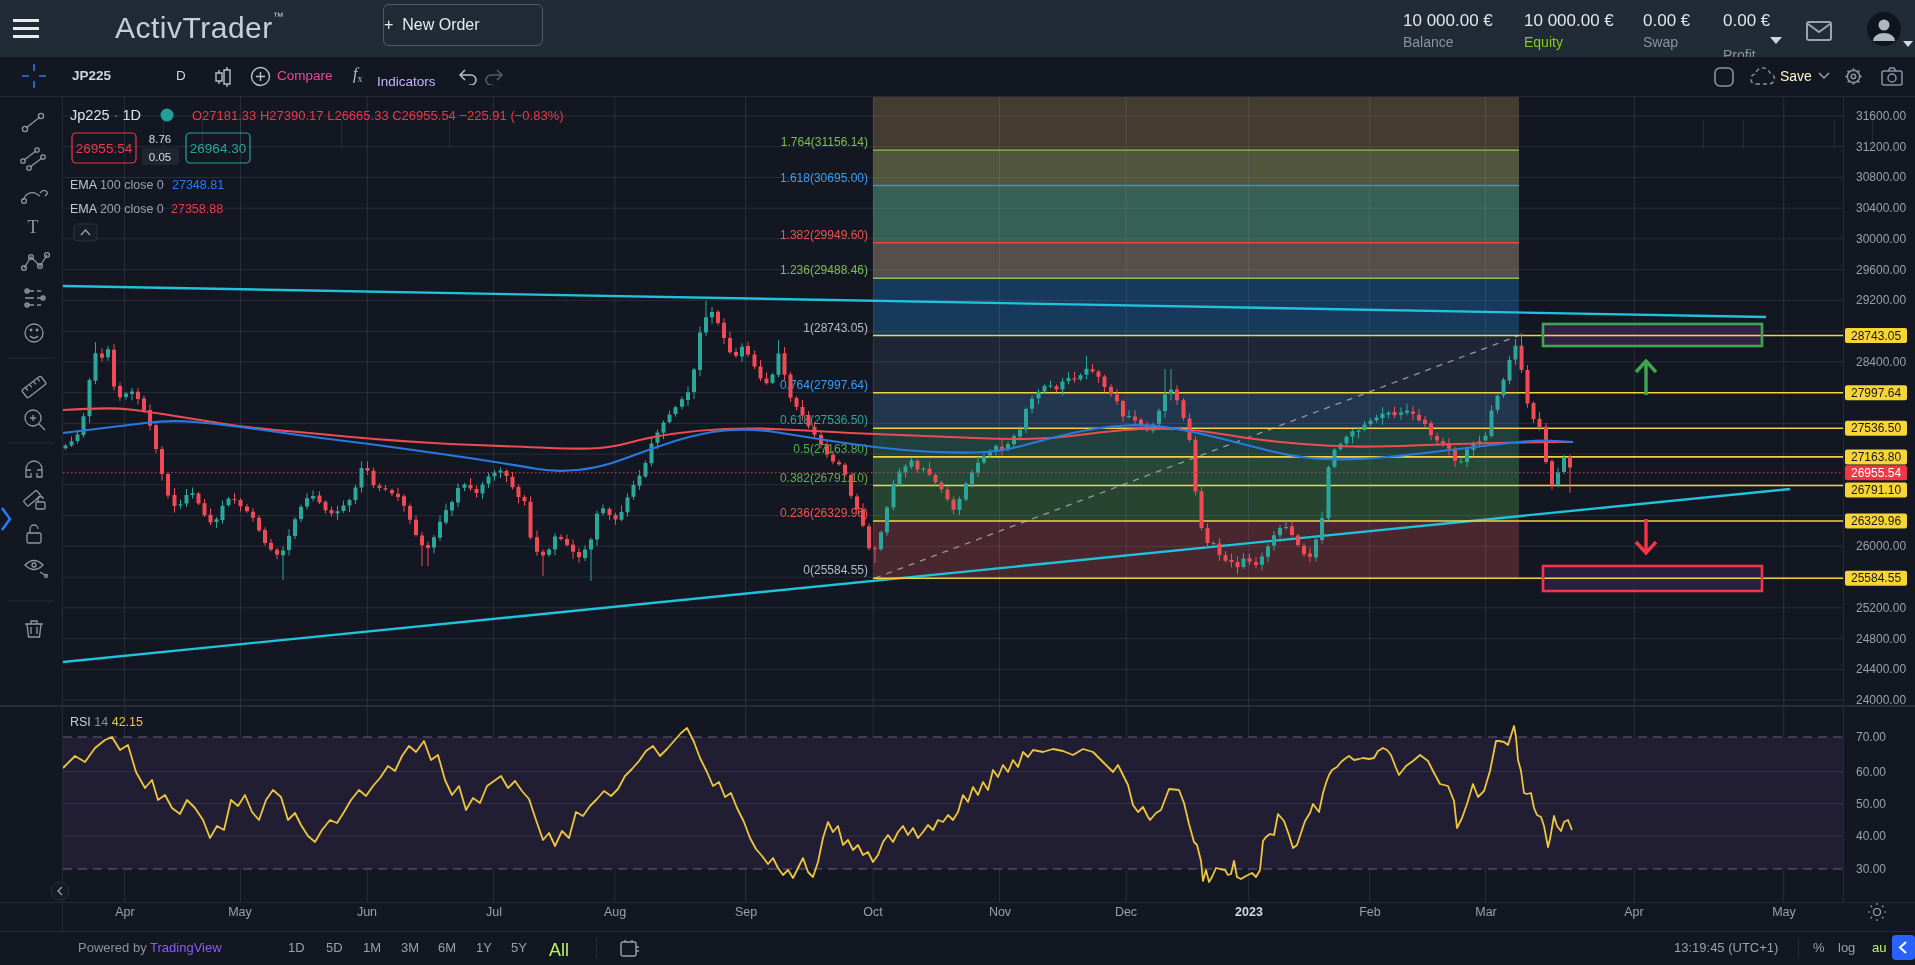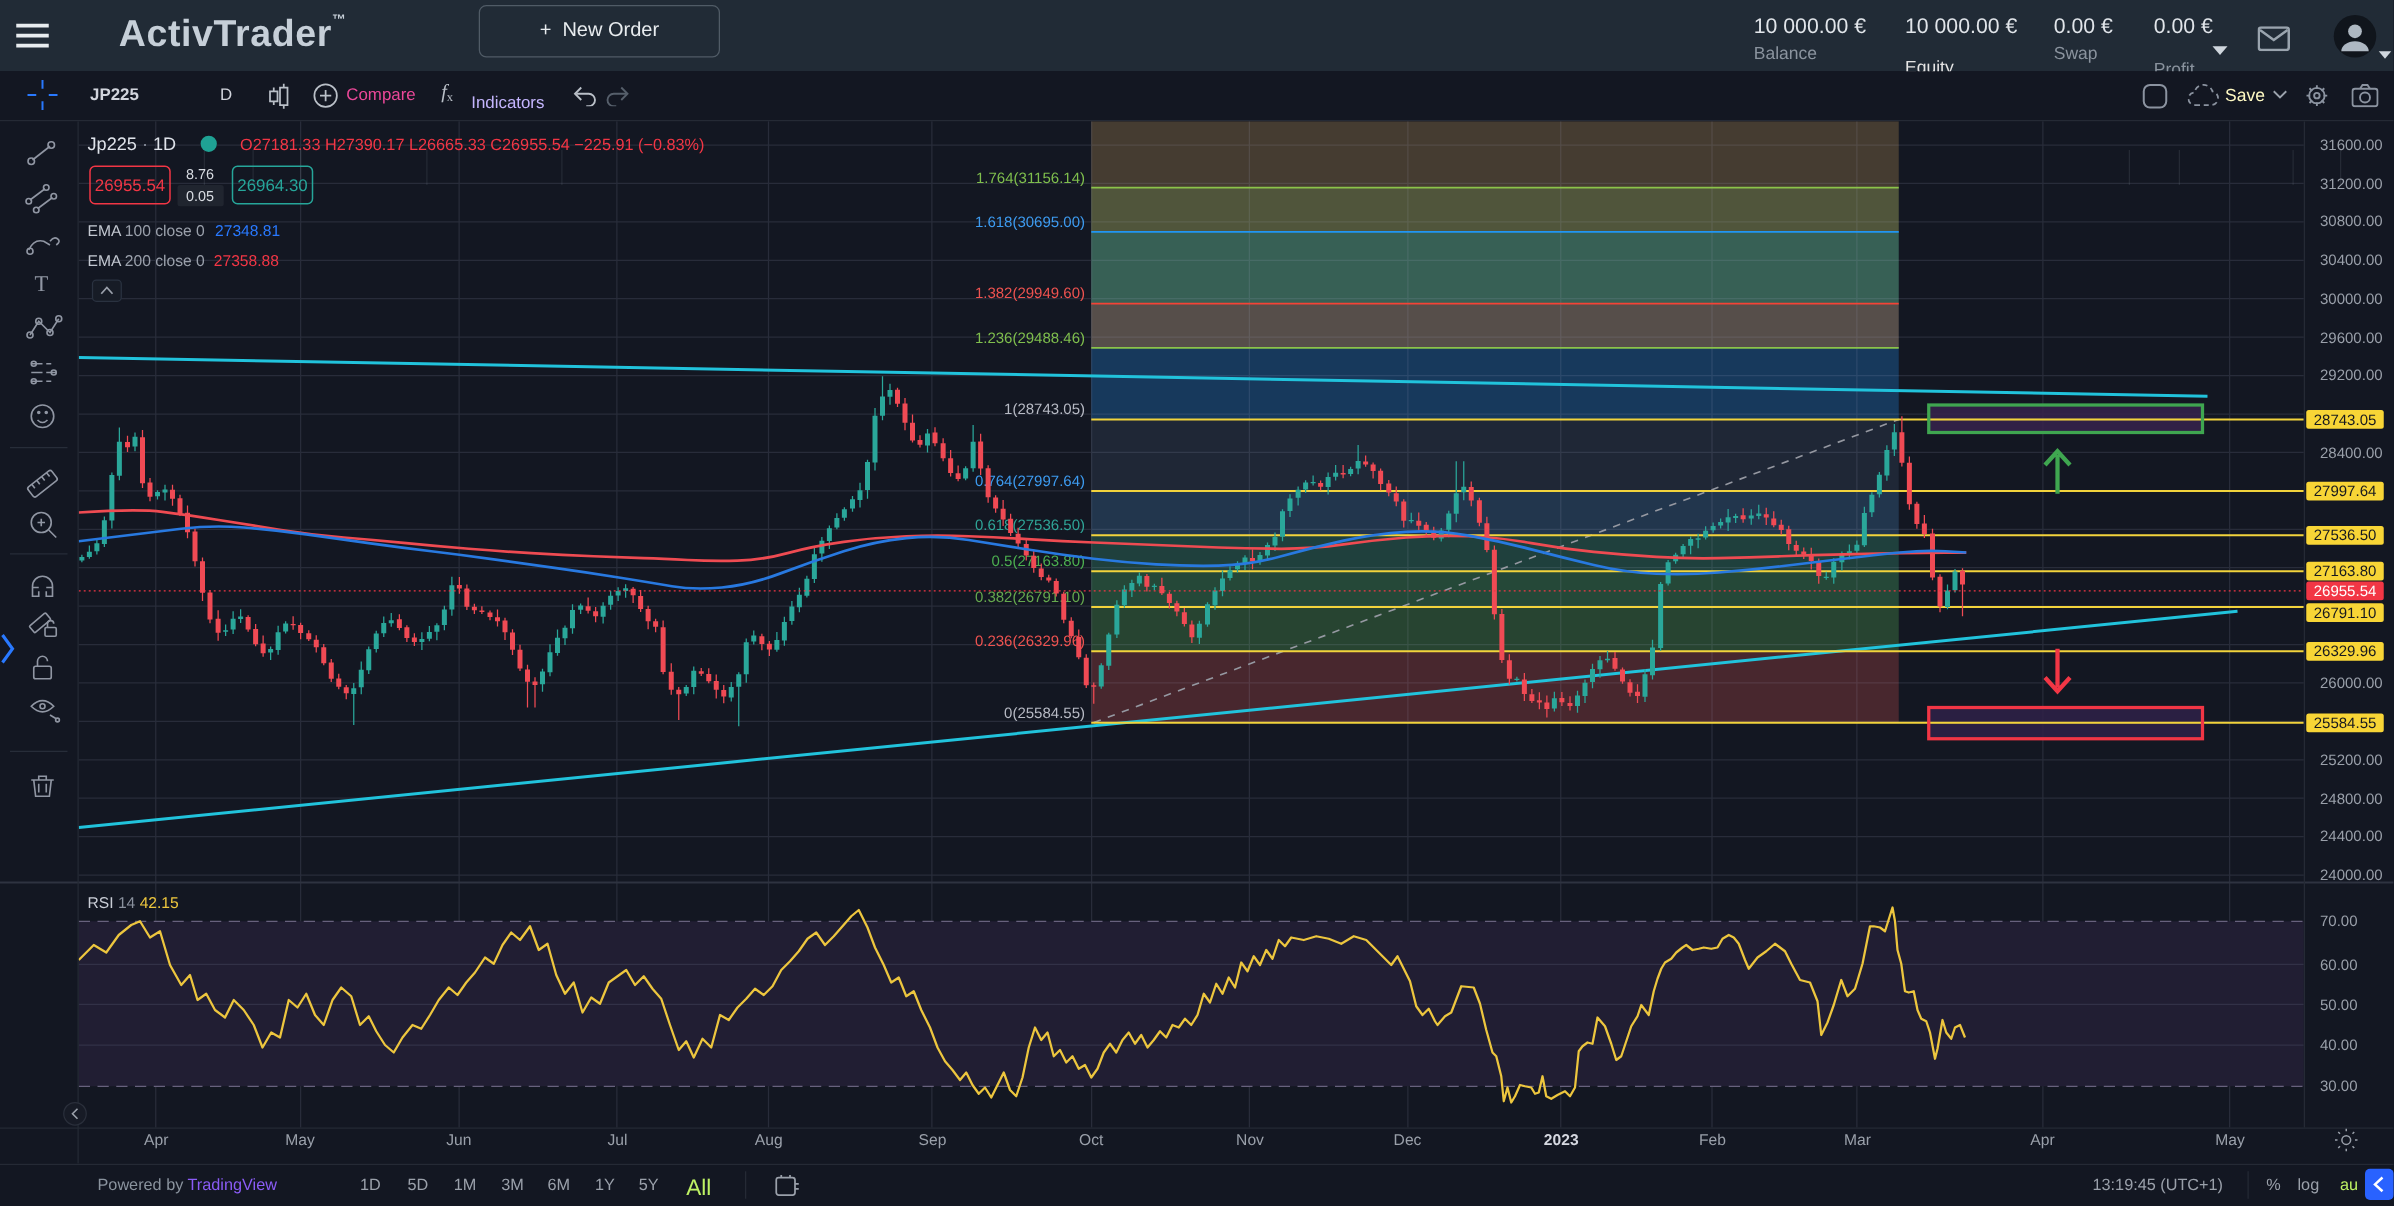--- a/index.html
+++ b/index.html
@@ -9,29 +9,29 @@
 #botbar{position:absolute;left:0;top:931px;width:1915px;height:34px;background:#131722}
 .tsep{position:absolute;top:63px;width:1px;height:28px;background:#252a35}
 </style></head><body>
 <div id="page">
 <div id="header">
  <div class="abs" style="left:13px;top:19px;width:26px;height:19px">
    <div style="height:3px;background:#e8ecef;margin-bottom:5px"></div>
    <div style="height:3px;background:#e8ecef;margin-bottom:5px"></div>
    <div style="height:3px;background:#e8ecef"></div>
  </div>
- <div class="abs" style="left:95px;top:10px;font-size:30px;font-weight:700;color:#c6cfd8;letter-spacing:0.5px">ActivTrader<span style="font-size:11px;vertical-align:18px">™</span></div>
- <div class="abs" style="left:383px;top:4px;width:193px;height:42px;border:1px solid #505b66;border-radius:6px;color:#e8ecef;font-size:16px;text-align:center;line-height:40px">+&nbsp;&nbsp;New Order</div>
+ <div class="abs" style="left:115px;top:10px;font-size:30px;font-weight:400;color:#c6cfd8;letter-spacing:0.5px">ActivTrader<span style="font-size:11px;vertical-align:18px">™</span></div>
+ <div class="abs" style="left:383px;top:4px;width:160px;height:42px;border:1px solid #505b66;border-radius:6px;color:#e8ecef;font-size:16px;text-align:left;line-height:40px">+&nbsp;&nbsp;New Order</div>
  <div class="abs" style="left:1403px;top:11px">
         <div style="font-size:17px;color:#e1e5ea">10 000.00 €</div>
         <div style="font-size:14px;color:#8a939e;margin-top:3px">Balance</div>
       </div>
  <div class="abs" style="left:1524px;top:11px">
         <div style="font-size:17px;color:#e1e5ea">10 000.00 €</div>
-        <div style="font-size:14px;color:#e5e5e5;margin-top:14px">Equity</div>
+        <div style="font-size:14px;color:#84cc16;margin-top:3px">Equity</div>
       </div>
  <div class="abs" style="left:1643px;top:11px">
         <div style="font-size:17px;color:#e1e5ea">0.00 €</div>
         <div style="font-size:14px;color:#8a939e;margin-top:3px">Swap</div>
       </div>
  <div class="abs" style="left:1723px;top:11px">
         <div style="font-size:17px;color:#e1e5ea">0.00 €</div>
         <div style="font-size:14px;color:#8a939e;margin-top:16px">Profit</div>
       </div>
  <div class="abs" style="left:1770px;top:37px;width:0;height:0;border-left:6px solid transparent;border-right:6px solid transparent;border-top:7px solid #cfd6dd"></div>

